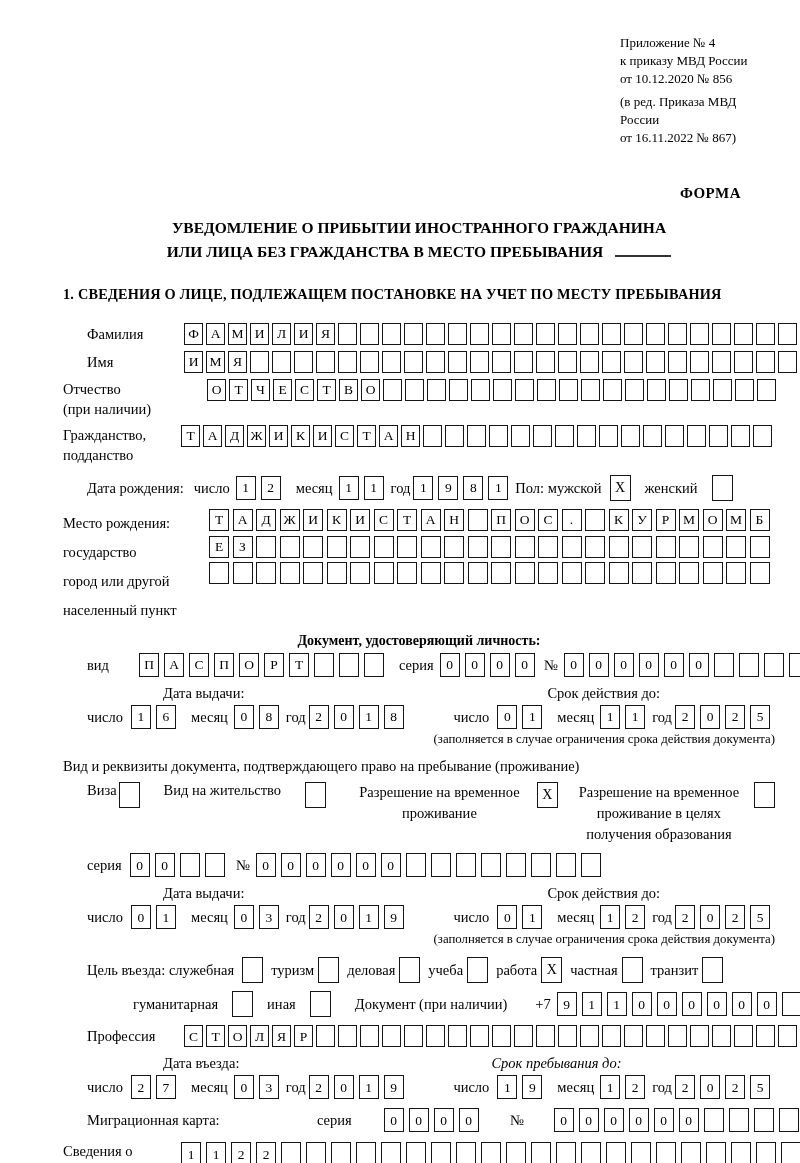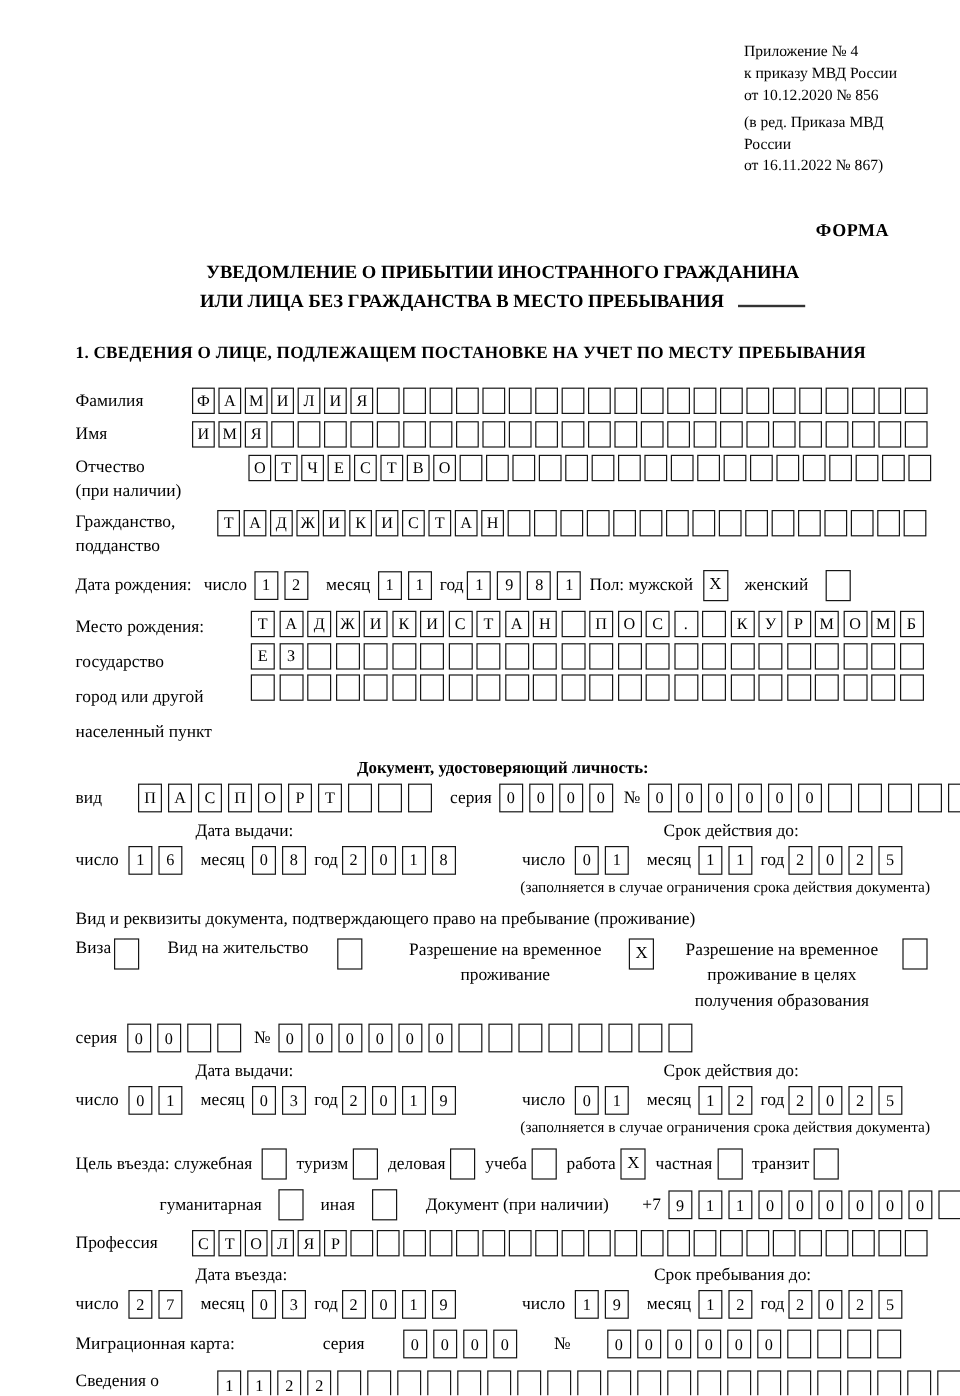--- a/index.html
+++ b/index.html
@@ -10,21 +10,21 @@
     color:#000;overflow:hidden;background:#fff;
   }
   .hdr{margin-left:557px;font-size:13px;line-height:1.4;}
   .hdr .gap{margin-top:4px;}
   .forma{margin-top:38px;text-align:right;padding-right:34px;font-weight:bold;font-size:15px;letter-spacing:.5px;}
   .title{margin-top:14px;text-align:center;font-weight:bold;font-size:15.5px;line-height:1.55;}
   .t-underline{display:inline-block;width:56px;border-bottom:2px solid #333;margin-left:12px;vertical-align:baseline;}
   .sec1{margin-top:22px;font-weight:bold;font-size:14.3px;letter-spacing:.2px;}
   .row{display:flex;align-items:center;margin-top:6px;}
   .row-top{display:flex;align-items:flex-start;margin-top:6px;}
-  .lbl{font-size:14.5px;flex-shrink:0;}
+  .lbl{font-size:14.5px;flex-shrink:0;margin-left:24px;}
   .lbl-lines{font-size:14.5px;line-height:1.38;flex-shrink:0;}
   .w97{width:97px;} .w144{width:144px;} .w118{width:118px;} .w146{width:146px;} .w52{width:52px;}
   .cells{display:flex;flex-shrink:0;}
   .cell{
     width:19px;height:22px;box-sizing:border-box;border:1.6px solid #161616;
     margin-right:3px;display:inline-flex;align-items:center;justify-content:center;
     font-size:13.5px;line-height:1;background:#fff;
   }
   .wide .cell{width:20px;margin-right:3.5px;}
   .num .cell{width:20px;height:24px;margin-right:5px;border-width:1.8px;}
@@ -623,21 +623,21 @@
         <span class="mini-lbl" style="margin-left:2px;margin-right:3px;">год</span>
         <span class="cells">
             <span class="cell">2</span>
             <span class="cell">0</span>
             <span class="cell">1</span>
             <span class="cell">9</span>
           </span>
       </div>
     </div>
     <div class="d-col">
-      <div class="d-title" style="margin-left:110px;">Срок пребывания до:</div>
+      <div class="d-title" style="margin-left:62px;font-style:italic;">Срок пребывания до:</div>
       <div class="d-fields num">
         <span class="lbl">число</span>
         <span class="cells ml8">
             <span class="cell">1</span>
             <span class="cell">9</span>
           </span>
         <span class="mini-lbl">месяц</span>
         <span class="cells">
             <span class="cell">1</span>
             <span class="cell">2</span>

